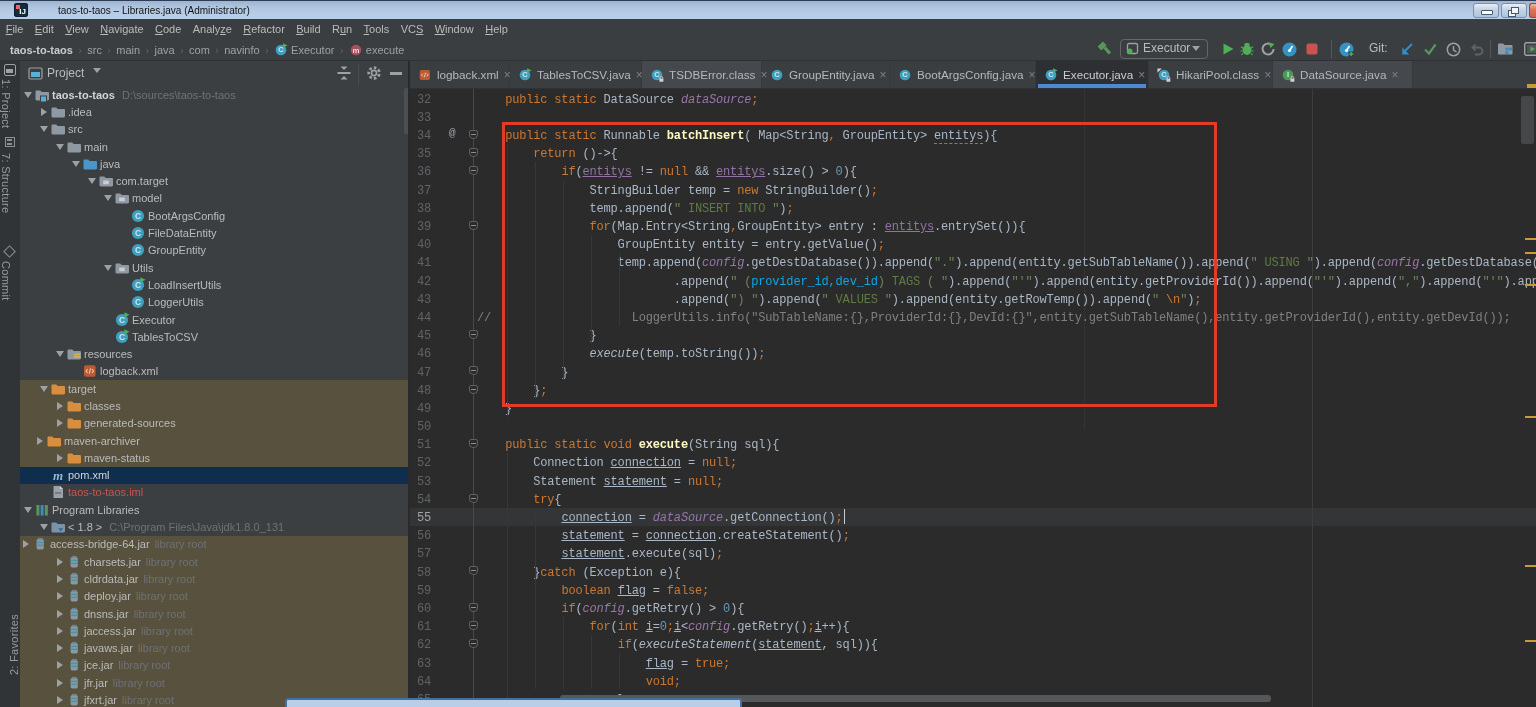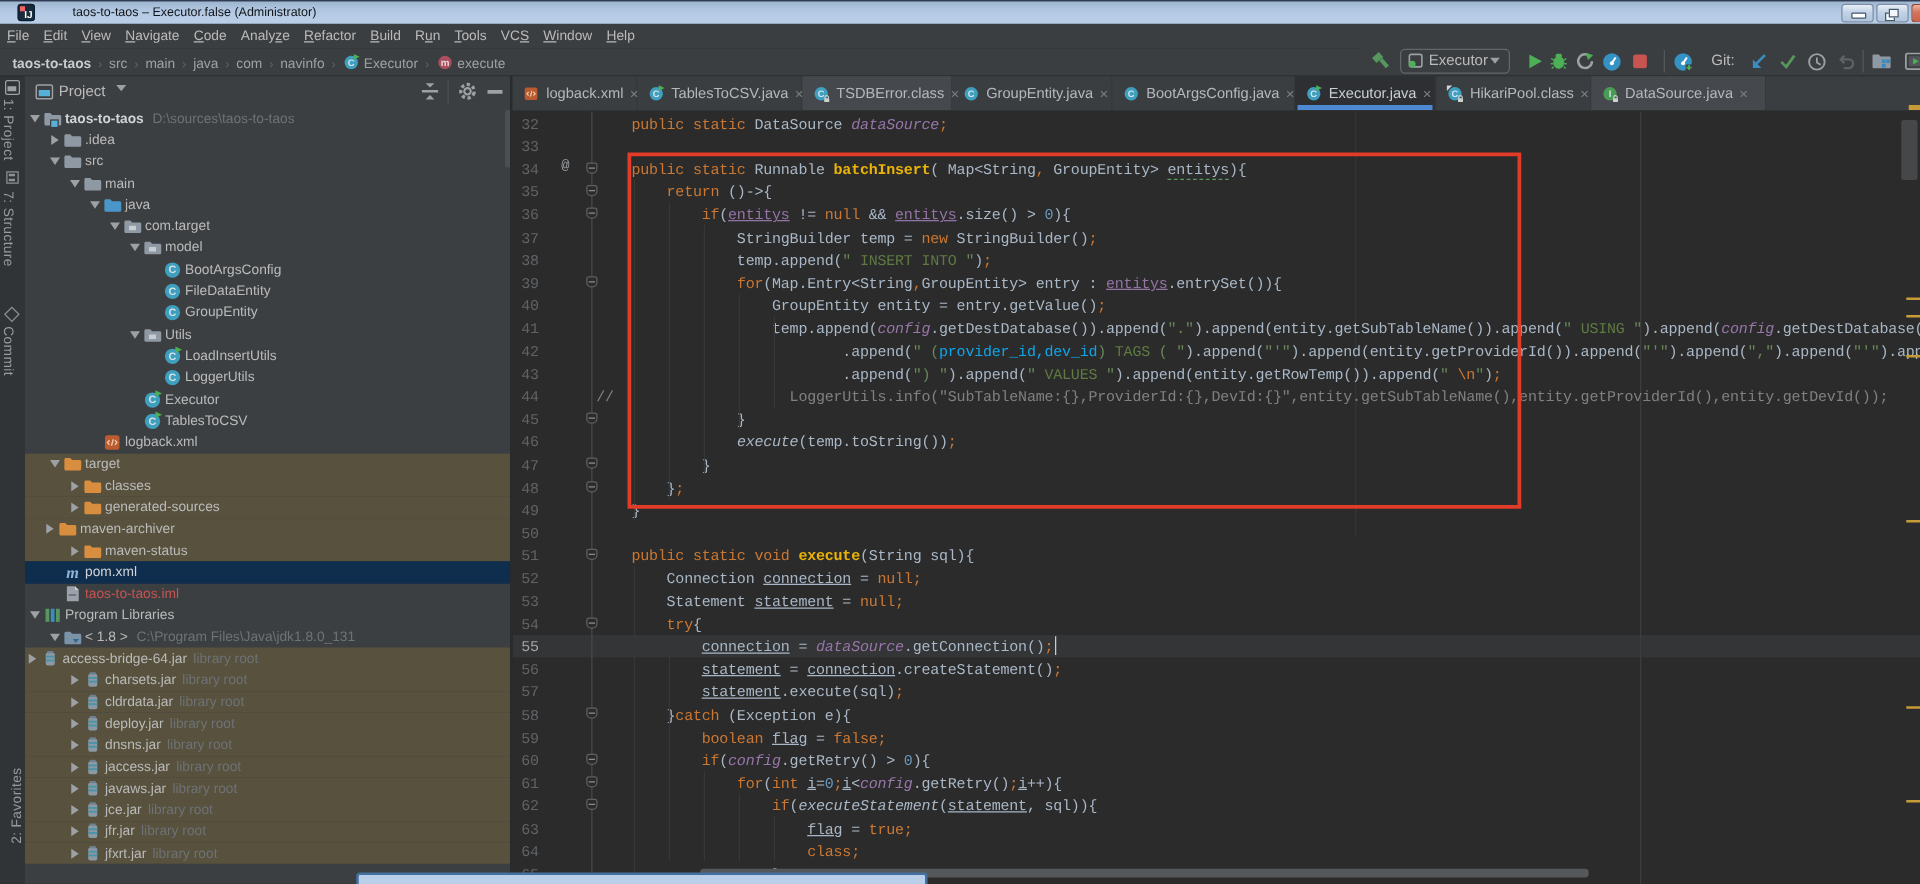--- a/index.html
+++ b/index.html
@@ -57,21 +57,21 @@
 .tab.sel:after{content:"";position:absolute;left:2px;right:2px;bottom:0;height:4px;background:#4e8ad4}
 #tabline{position:absolute;left:410px;top:88px;width:1126px;height:1px;background:#303234}
 
 #editor{position:absolute;left:410px;top:89px;width:1126px;height:618px;background:#2b2b2b;overflow:hidden}
 #caretline{position:absolute;left:0;top:418.6px;width:1126px;height:18.2px;background:#333536}
 #foldline{position:absolute;left:63px;top:0;width:1px;height:618px;background:#47494b}
 .mguide{position:absolute;top:0;width:1px;height:618px}
 #gut{position:absolute;left:0px;top:1.7px;width:21px;text-align:right;font:12px/18.19px "Liberation Mono",monospace;letter-spacing:-0.17px;color:#606366;white-space:pre}
 #code{position:absolute;left:67px;top:1.7px;font:12px/18.19px "Liberation Mono",monospace;letter-spacing:-0.17px;color:#a9b7c6;white-space:pre}
 #code .k{color:#cc7832}.s{color:#6a8759}.si{color:#5f7a43}.sp{color:#0ea5e9}.n{color:#6897bb}
-#code .c{color:#808080}.f{color:#9876aa;font-style:italic}.fd{color:#eab308;font-weight:bold}
+#code .c{color:#808080}.f{color:#9876aa;font-style:italic}.fd{color:#fef9c3;font-weight:bold}
 #code .u{text-decoration:underline}
 #code .e{color:#9373a5;text-decoration:underline}
 #code .w{border-bottom:1px dashed #57965c}
 #code .it{font-style:italic}
 .fold{position:absolute;left:59px;width:9px;height:9px;border:1px solid #5e6062;border-radius:2px 2px 4px 4px;background:#2b2b2b}
 .fold:after{content:"";position:absolute;left:1px;top:3px;width:5px;height:1px;background:#8a8d90}
 #redbox{position:absolute;left:92px;top:33px;width:715px;height:285px;border:3px solid #e23b28;z-index:5}
 #caret{position:absolute;left:433.6px;top:420px;width:1.6px;height:15px;background:#c8ccd0}
 
 .stripe{position:absolute;left:1115px;width:21px;height:2px;background:#c79b35}
@@ -79,21 +79,21 @@
 #hthumb{position:absolute;left:150px;top:606px;width:711px;height:7px;background:#55585a;border-radius:3px}
 
 #bluebar{position:absolute;left:285px;top:698px;width:457px;height:14px;background:#b9cfe9;border:2px solid #44709f;border-radius:3px;z-index:9}
 </style></head>
 <body>
 <div id="title">
   <div id="appicon">
       <i></i>
       <b>IJ</b>
     </div>
-  <div class="ttext">taos-to-taos – Executor.false (Administrator)</div>
+  <div class="ttext">taos-to-taos – Libraries.java (Administrator)</div>
   <div class="wbtn" id="wmin">
       <i></i>
     </div>
   <div class="wbtn" id="wmax">
       <b></b>
       <i></i>
     </div>
   <div class="wbtn" id="wclose"></div>
 </div>
 <div id="menus"><span><u>F</u>ile</span><span><u>E</u>dit</span><span><u>V</u>iew</span><span><u>N</u>avigate</span><span><u>C</u>ode</span><span>Analy<u>z</u>e</span><span><u>R</u>efactor</span><span><u>B</u>uild</span><span>R<u>u</u>n</span><span><u>T</u>ools</span><span>VC<u>S</u></span><span><u>W</u>indow</span><span><u>H</u>elp</span></div>
@@ -408,20 +408,33 @@
 <div class="tr " style="padding-left:82px">
         <span class="ar"></span>
         <span class="ic">
           <svg width="16" height="16" viewBox="0 0 16 16">
             <circle cx="8" cy="8" r="6.1" fill="#3f9fbf"></circle>
             <text x="8" y="10.8" text-anchor="middle" font-size="8.6" font-weight="bold" fill="#d4e3ea" font-family="Liberation Sans">C</text>
             <path d="M10.3 0.2 L15.6 2.8 10.3 5.4z" fill="#4db056"></path>
           </svg>
         </span>
         <span class="lbl">TablesToCSV</span>
+      </div>
+<div class="tr " style="padding-left:34px">
+        <span class="ar">
+          <i class="down"></i>
+        </span>
+        <span class="ic">
+          <svg width="16" height="16" viewBox="0 0 16 16">
+            <path d="M1.5 4.6c0-.7.5-1.2 1.2-1.2h3.5l1.5 1.6h6.1c.7 0 1.2.5 1.2 1.2v6c0 .7-.5 1.2-1.2 1.2H2.7c-.7 0-1.2-.5-1.2-1.2z" fill="#8f99a3"></path>
+            <rect x="8" y="7.6" width="6.4" height="1.7" fill="#d8b44a"></rect>
+            <rect x="8" y="10.1" width="6.4" height="1.7" fill="#d8b44a"></rect>
+          </svg>
+        </span>
+        <span class="lbl">resources</span>
       </div>
 <div class="tr " style="padding-left:50px">
         <span class="ar"></span>
         <span class="ic">
           <svg width="16" height="16" viewBox="0 0 16 16">
             <rect x="2" y="2.2" width="11.6" height="11.6" rx="2" fill="#bb5b32"></rect>
             <path d="M5.6 6.2 4 8l1.6 1.8M10 6.2 11.6 8 10 9.8" stroke="#ecc9a8" stroke-width="1.1" fill="none"></path>
             <path d="M8.6 5.4 7.2 10.6" stroke="#ecc9a8" stroke-width="1.1"></path>
           </svg>
         </span>
@@ -819,21 +832,21 @@
         <span class="k">try</span>{
             <span class="u">connection</span> = <span class="f">dataSource</span>.getConnection()<span class="k">;</span>
             <span class="u">statement</span> = <span class="u">connection</span>.createStatement()<span class="k">;</span>
             <span class="u">statement</span>.execute(sql)<span class="k">;</span>
         }<span class="k">catch </span>(Exception e){
             <span class="k">boolean </span><span class="u">flag</span> = <span class="k">false;</span>
             <span class="k">if</span>(<span class="f">config</span>.getRetry() &gt; <span class="n">0</span>){
                 <span class="k">for</span>(<span class="k">int </span><span class="u">i</span>=<span class="n">0</span><span class="k">;</span><span class="u">i</span>&lt;<span class="f">config</span>.getRetry()<span class="k">;</span><span class="u">i</span>++){
                     <span class="k">if</span>(<span class="it">executeStatement</span>(<span class="u">statement</span>, sql)){
                         <span class="u">flag</span> = <span class="k">true;</span>
-                        <span class="k">class;</span>
+                        <span class="k">void;</span>
                     }</pre>
   <div class="fold" style="top:40.9px"></div>
     <div class="fold" style="top:59.1px"></div>
     <div class="fold" style="top:77.3px"></div>
     <div class="fold" style="top:131.8px"></div>
     <div class="fold" style="top:241.0px"></div>
     <div class="fold" style="top:277.4px"></div>
     <div class="fold" style="top:295.5px"></div>
     <div class="fold" style="top:350.1px"></div>
     <div class="fold" style="top:404.7px"></div>

